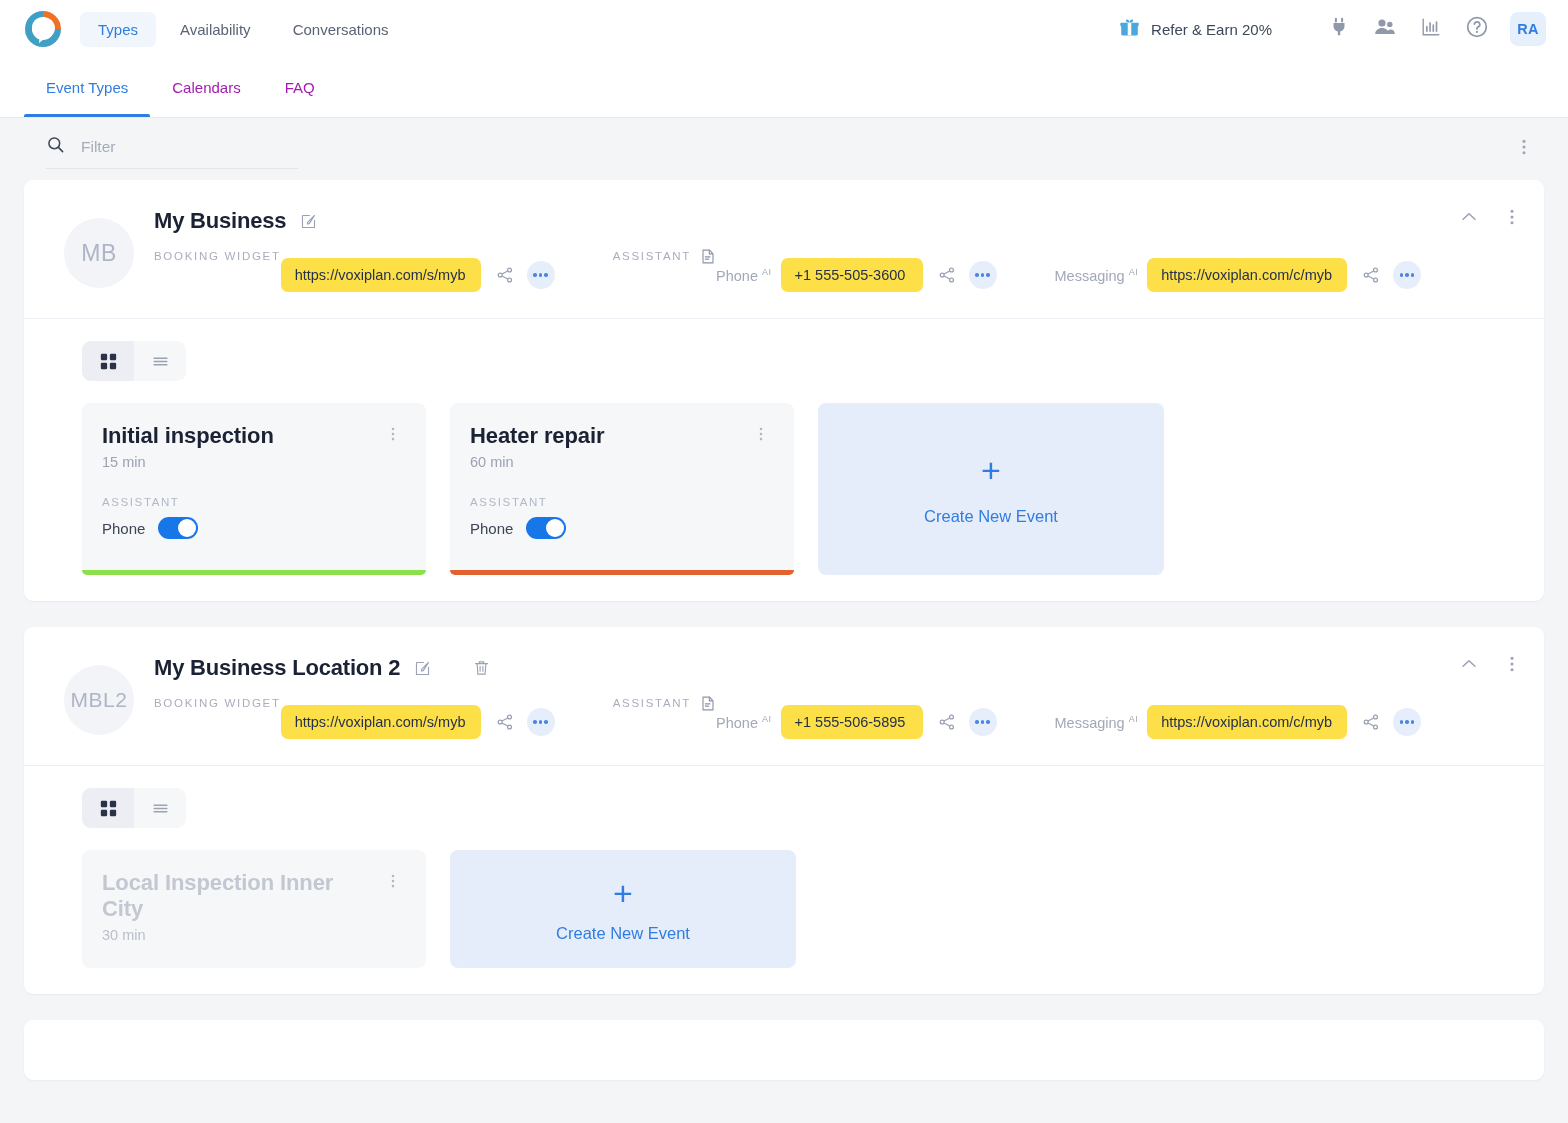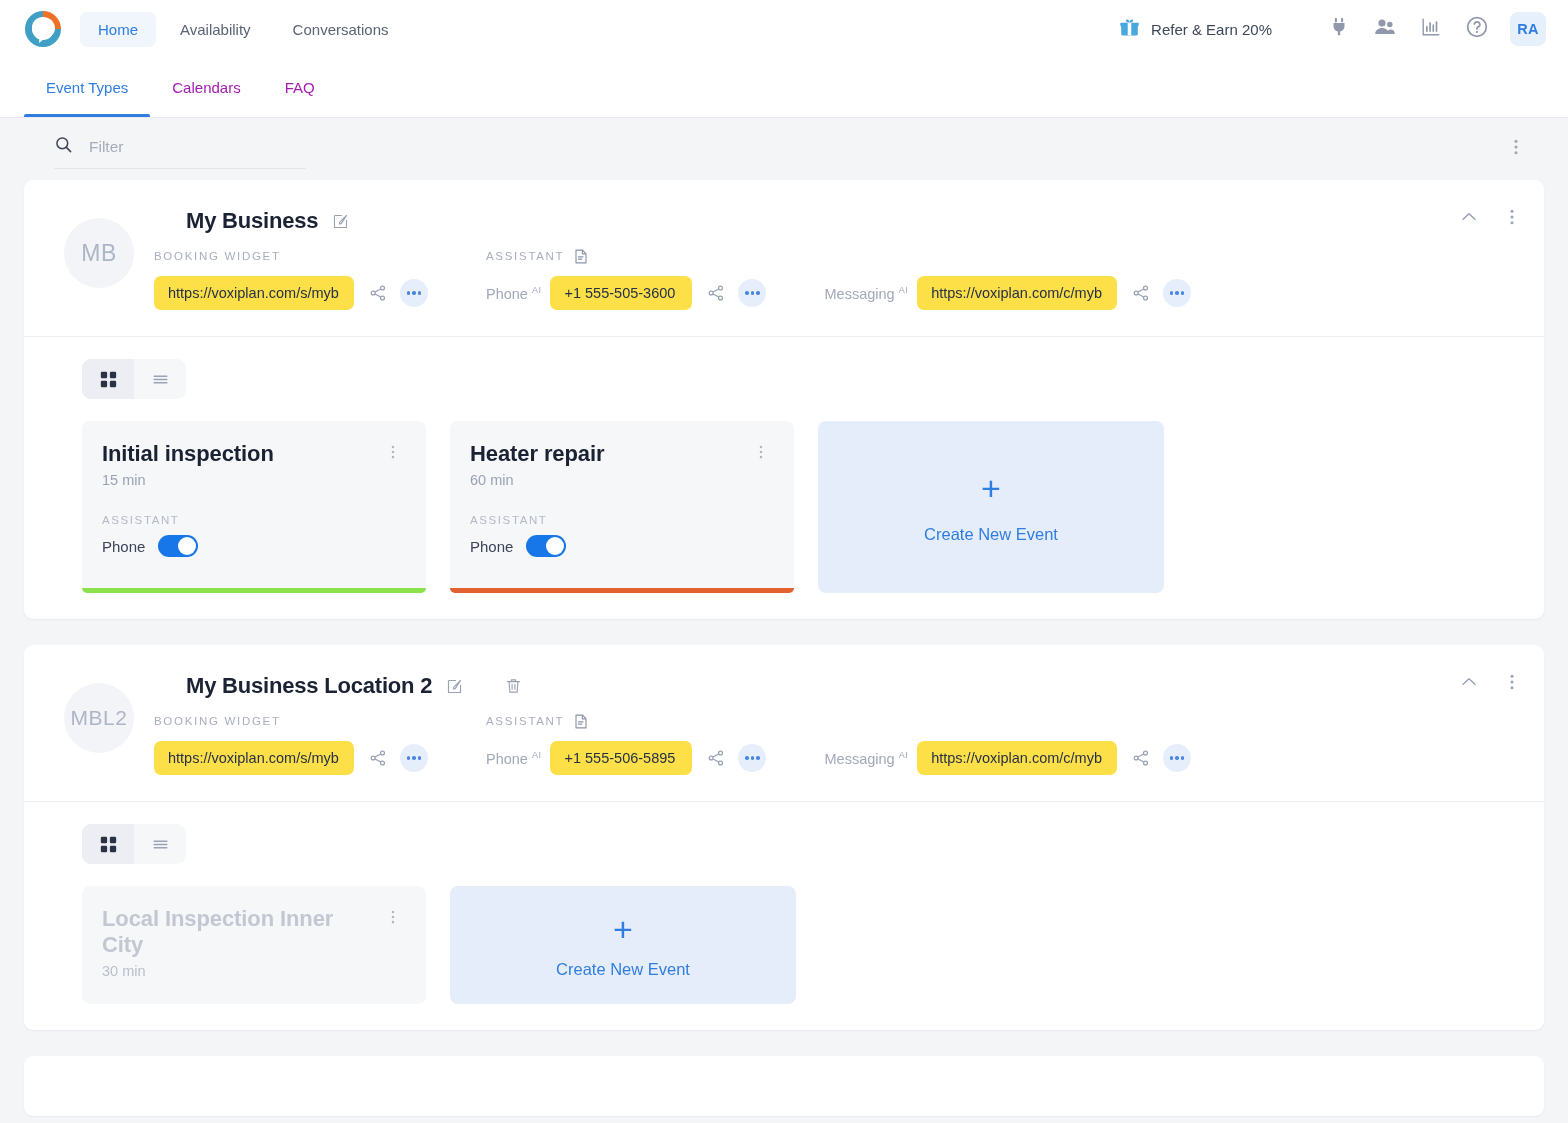--- a/index.html
+++ b/index.html
@@ -60,21 +60,21 @@
   }
   .tab.active { color: #2f7de1; }
   .tab.active::after {
     content: ""; position: absolute; left: 0; right: 0; bottom: 0;
     height: 3px; background: #2f7de1; border-radius: 2px 2px 0 0;
   }
 
   
   .filterrow {
     height: 62px; display: flex; align-items: center;
-    padding: 0 32px; position: relative;
+    padding: 0 24px; position: relative;
   }
   .search-wrap {
     display: flex; align-items: center; gap: 16px;
     width: 252px; border-bottom: 1px solid #e2e5ec;
     padding: 6px 0 10px 0; margin-left: 22px;
   }
   .search-wrap input {
     border: none; outline: none; background: transparent;
     font-size: 15.5px; color: #3c4858; width: 100%;
     font-family: "Liberation Sans", sans-serif;
@@ -95,26 +95,26 @@
   }
   .biz-avatar {
     width: 70px; height: 70px; border-radius: 50%;
     background: #f2f4f8; color: #aeb5c6;
     display: flex; align-items: center; justify-content: center;
     font-size: 23px; font-weight: 500; flex: 0 0 auto;
     margin: 12px 20px 0 18px; letter-spacing: .5px;
   }
   .biz-avatar.small-txt { font-size: 21px; }
   .biz-body { flex: 1 1 auto; min-width: 0; }
-  .biz-title-row { display: flex; align-items: center; gap: 14px; height: 30px; margin-left: 32px; }
+  .biz-title-row { display: flex; align-items: center; gap: 14px; height: 30px; }
   .biz-title { font-size: 22px; font-weight: 700; color: #1a2233; letter-spacing: -.2px;}
   .ic { cursor: pointer; color: #9aa2b4; display: inline-flex; }
 
   .field-row { display: flex; align-items: flex-start; margin-top: 11px; }
-  .field-group { display: flex; flex-direction: column; }
+  .field-group { display: flex; flex-direction: row; }
   .grp-label {
     font-size: 11.5px; letter-spacing: 1.7px; color: #a8aebd;
     font-weight: 400; display: flex; align-items: center; gap: 9px;
     height: 18px;
   }
   .grp-line { display: flex; align-items: center; margin-top: 11px; gap: 0; }
   .inline-label {
     font-size: 14.5px; color: #a1a8b8; margin-right: 9px; white-space: nowrap;
   }
   .inline-label sup { font-size: 9px; letter-spacing: .5px; }
@@ -200,21 +200,21 @@
   <div class="logo">
     <svg width="42" height="42" viewBox="0 0 42 42">
       <path d="M21 3 A18 18 0 0 1 39 21 L32 21 A11 11 0 0 0 21 10 Z" fill="#ef7125"></path>
       <path d="M39 21 A18 18 0 0 1 21 39 A18 18 0 0 1 3 21 L10 21 A11 11 0 0 0 21 32 A11 11 0 0 0 32 21 Z" fill="#3f9fc4"></path>
       <path d="M21 3 A18 18 0 0 0 3 21 L10 21 A11 11 0 0 1 21 10 Z" fill="#3f9fc4"></path>
       <path d="M21 9 C28 9 33 14 33 20 C33 26 28 31 22 31 L17 35 L17.5 30 C13 28.5 10 24.6 10 20 C10 14 14 9 21 9 Z" fill="#ffffff"></path>
     </svg>
   </div>
 
   <div class="nav-links">
-    <div class="nav-link active">Home</div>
+    <div class="nav-link active">Types</div>
     <div class="nav-link">Availability</div>
     <div class="nav-link">Conversations</div>
   </div>
 
   <div class="topbar-right">
     <div class="refer">
       <span>
         <svg width="21" height="21" viewBox="0 0 24 24" fill="none" stroke="#4aa8e0" stroke-width="2">
           <rect x="2.5" y="9" width="19" height="12" rx="1.5" fill="#4aa8e0" stroke="none"></rect>
           <rect x="1.5" y="6.5" width="21" height="4" rx="1" fill="#4aa8e0" stroke="none"></rect>

